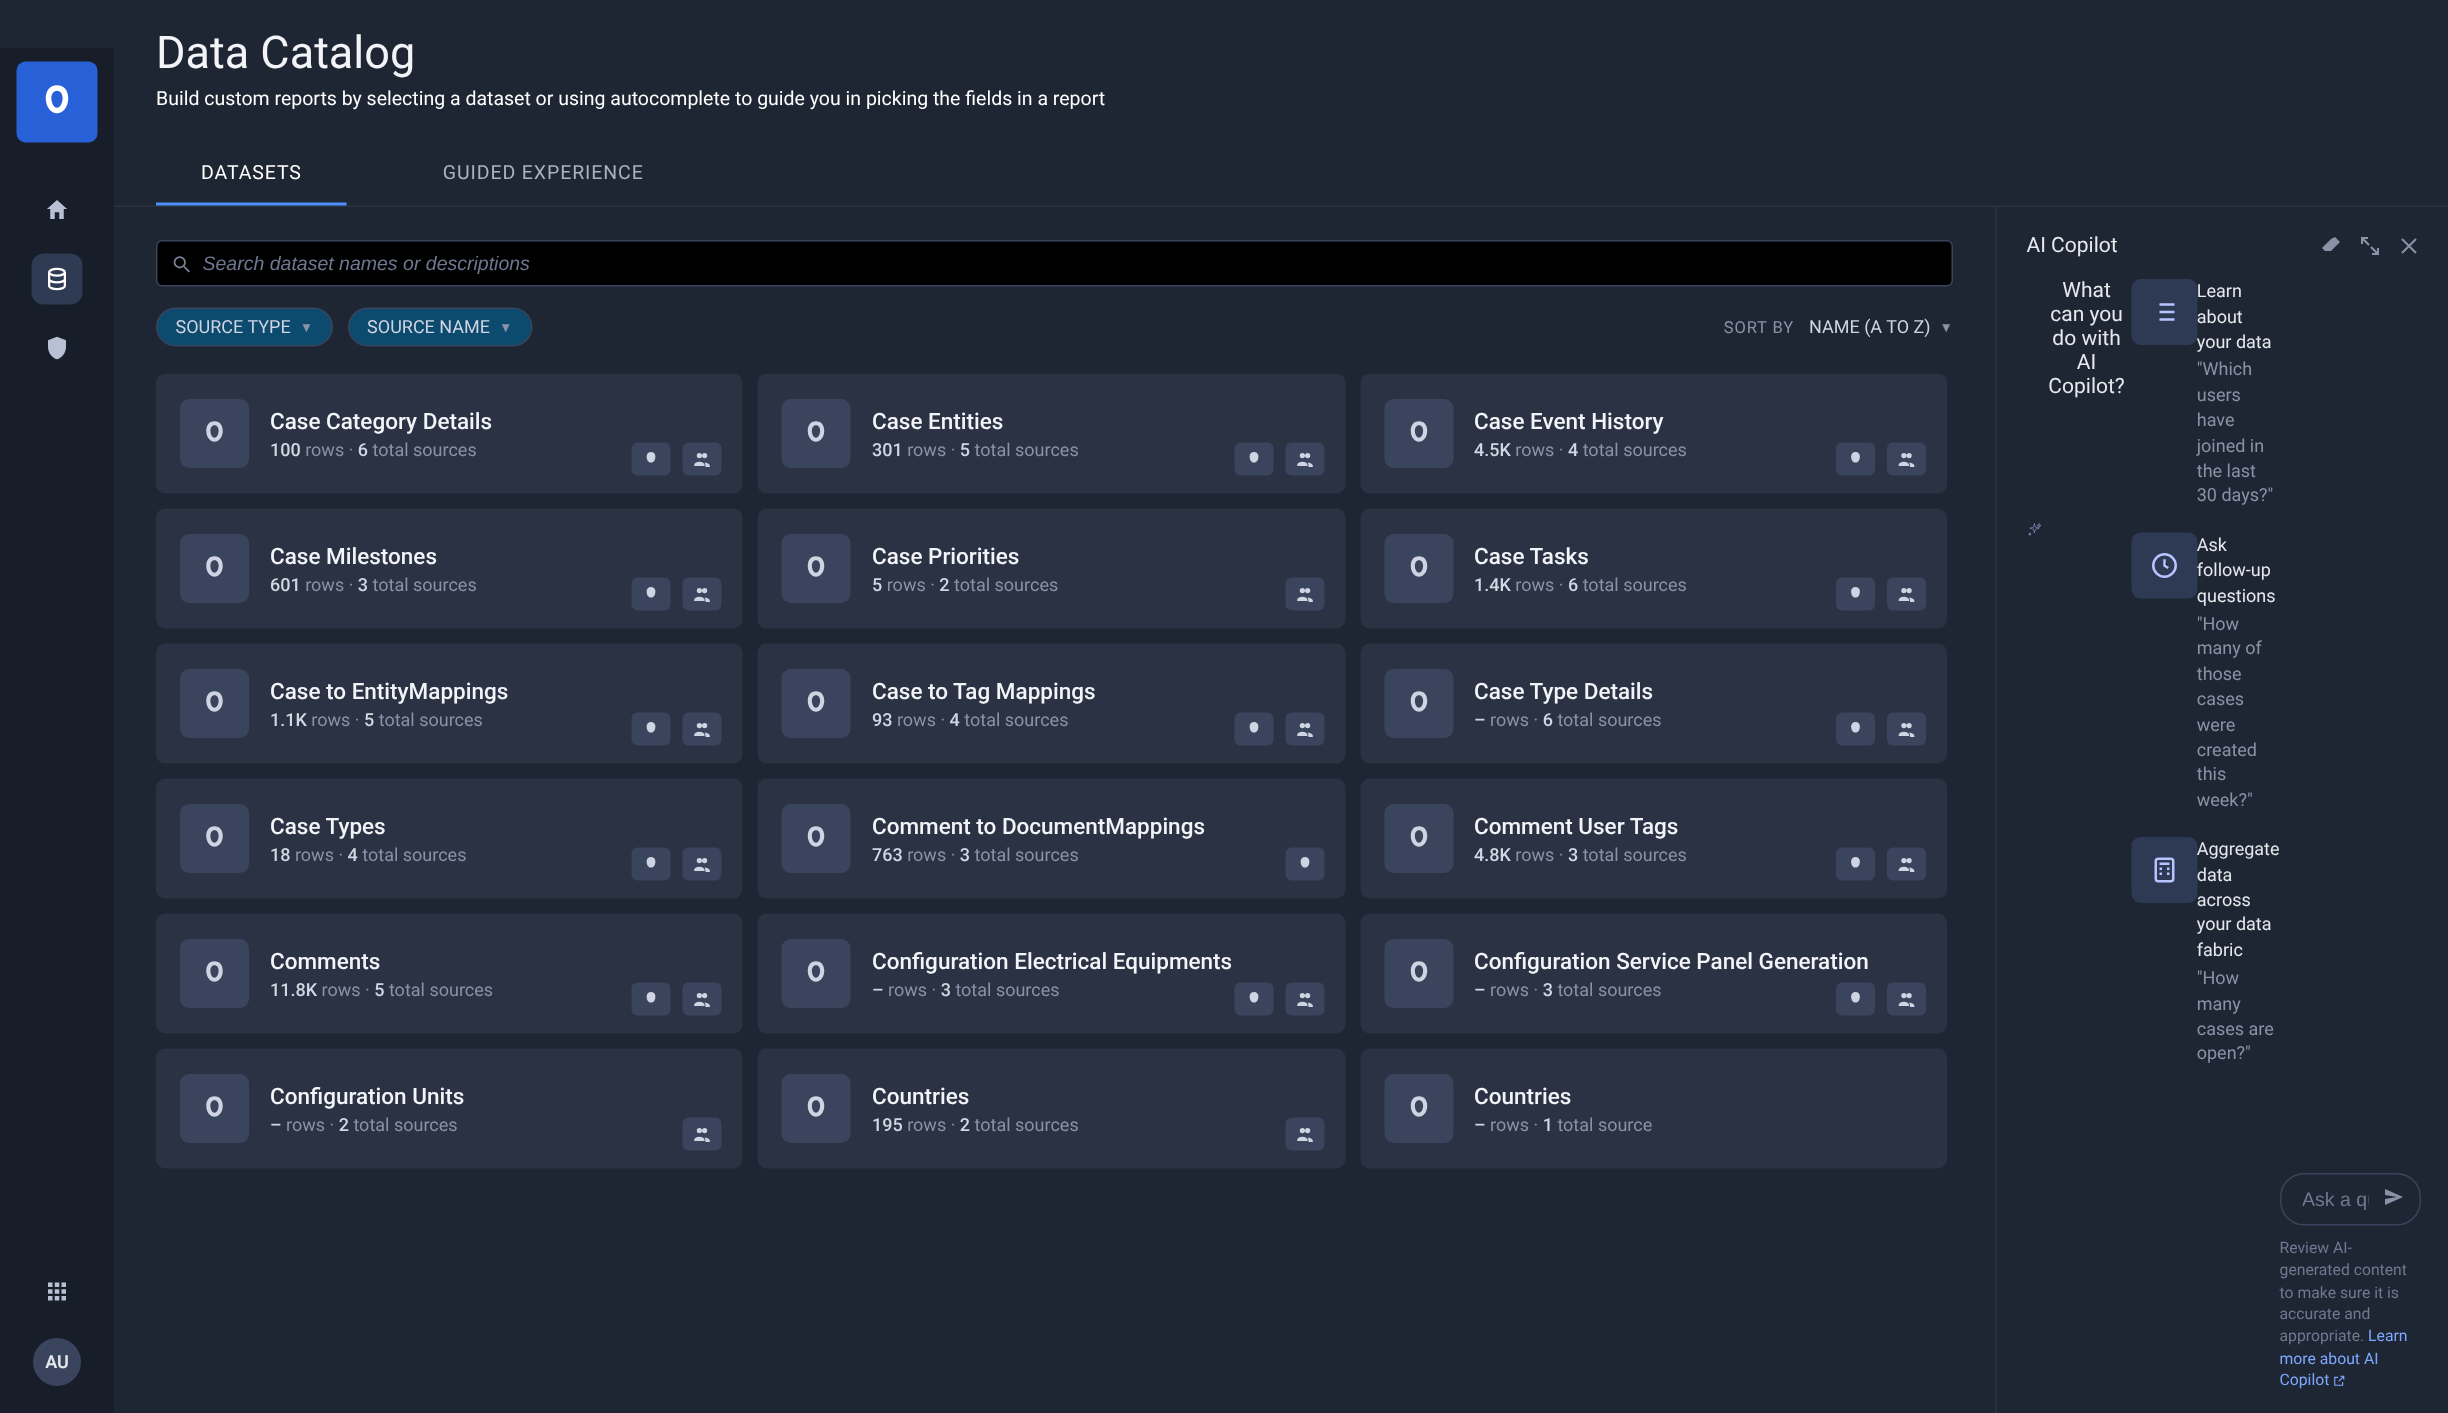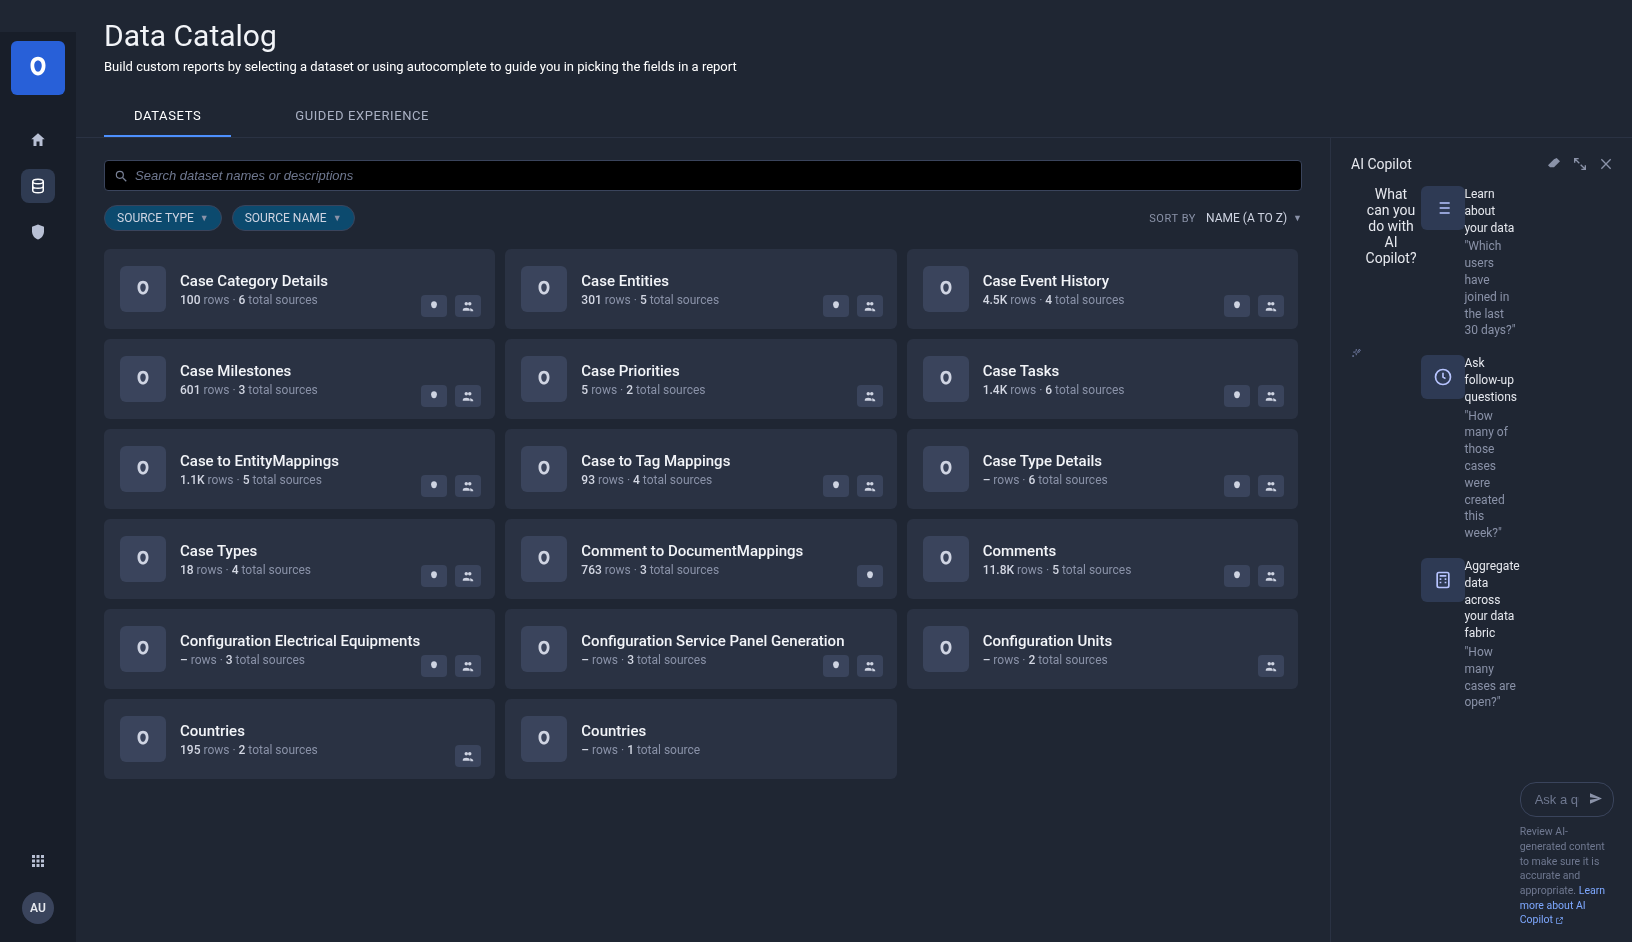--- a/index.html
+++ b/index.html
@@ -482,20 +482,43 @@
                 </div>
               </div>
             </div>
             <div class="card">
               <div class="card-ico">
                 <svg viewBox="0 0 24 24">
                   <path fill="currentColor" d="M12 3c-4 0-6 3-6 7 0 5 3 8 6 8s6-3 6-8c0-4-2-7-6-7zm0 3c2 0 3 2 3 4s-1 5-3 5-3-3-3-5 1-4 3-4z"></path>
                 </svg>
               </div>
               <div class="card-txt">
+                <div class="card-title">Comment User Tags</div>
+                <div class="card-meta"><span class="num">4.8K</span> rows · <span class="num">3</span> total sources</div>
+              </div>
+              <div class="card-badges">
+                <div class="badge">
+                  <svg viewBox="0 0 24 24">
+                    <path fill="currentColor" d="M12 4c-3 0-5 2-5 5 0 4 2 7 5 7s5-3 5-7c0-3-2-5-5-5z"></path>
+                  </svg>
+                </div>
+                <div class="badge">
+                  <svg viewBox="0 0 24 24">
+                    <path fill="currentColor" d="M9 11a3 3 0 100-6 3 3 0 000 6zm6 0a3 3 0 100-6 3 3 0 000 6zM3 19c0-2.5 2.7-4 6-4s6 1.5 6 4v1H3v-1zm12-3c2.5.3 6 1.5 6 4v1h-5v-1c0-1.5-.4-2.9-1-4z"></path>
+                  </svg>
+                </div>
+              </div>
+            </div>
+            <div class="card">
+              <div class="card-ico">
+                <svg viewBox="0 0 24 24">
+                  <path fill="currentColor" d="M12 3c-4 0-6 3-6 7 0 5 3 8 6 8s6-3 6-8c0-4-2-7-6-7zm0 3c2 0 3 2 3 4s-1 5-3 5-3-3-3-5 1-4 3-4z"></path>
+                </svg>
+              </div>
+              <div class="card-txt">
                 <div class="card-title">Comments</div>
                 <div class="card-meta"><span class="num">11.8K</span> rows · <span class="num">5</span> total sources</div>
               </div>
               <div class="card-badges">
                 <div class="badge">
                   <svg viewBox="0 0 24 24">
                     <path fill="currentColor" d="M12 4c-3 0-5 2-5 5 0 4 2 7 5 7s5-3 5-7c0-3-2-5-5-5z"></path>
                   </svg>
                 </div>
                 <div class="badge">

